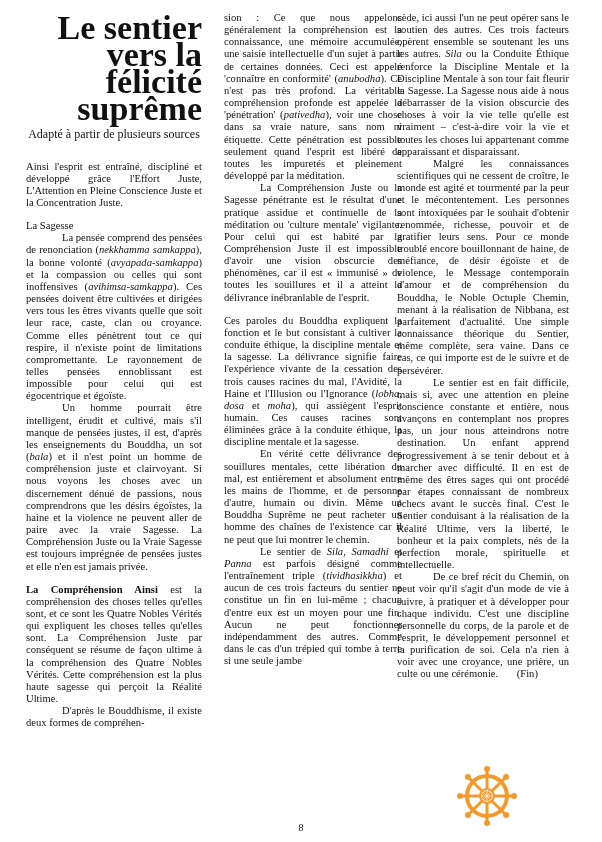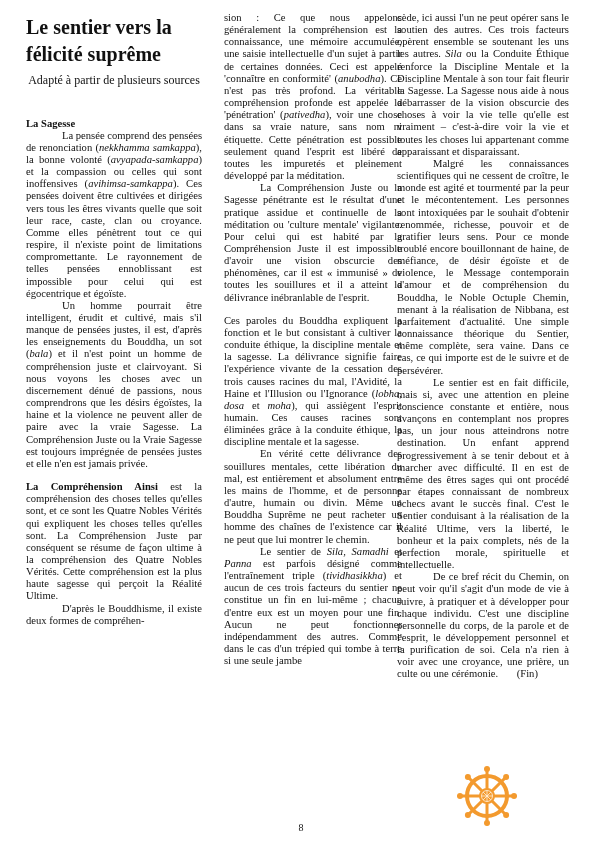--- a/index.html
+++ b/index.html
@@ -1,37 +1,38 @@
 <!DOCTYPE html>
 <html><head>
 <meta charset="utf-8">
 <style>
   html,body{margin:0;padding:0;background:#ffffff;}
   body{width:602px;height:842px;position:relative;overflow:hidden;font-family:"Liberation Serif","DejaVu Serif",serif;color:#111;}
   .col{position:absolute;top:0;font-size:10.6px;line-height:12.15px;text-align:justify;}
   .c1{left:26px;width:176px;}
   .c2{left:224px;width:178px;top:12px;}
   .c3{left:397px;width:172px;top:12px;}
-  .title{font-weight:bold;font-size:20px;line-height:27px;text-align:left;margin-top:14px;letter-spacing:0;}
+  .title{font-weight:bold;font-size:34px;line-height:27px;text-align:right;margin-top:14px;letter-spacing:0;}
   .subtitle{text-align:center;font-size:12px;line-height:12.5px;margin-top:6px;}
   p{margin:0;}
   .ind{text-indent:36px;}
   .gap{height:11px;}
-  .head{font-weight:bold;}
+  .head{font-weight:normal;}
   i{}
   .page-num{position:absolute;left:0;width:602px;top:822px;text-align:center;font-size:10px;}
   .wheel{position:absolute;left:457px;top:766px;width:60px;height:60px;}
 </style>
 </head>
 <body>
 
 <div class="col c1">
   <div class="title">Le sentier vers la félicité suprême</div>
   <div class="subtitle">Adapté à partir de plusieurs sources</div>
   <div style="height:20px"></div>
+  <p>Ainsi l'esprit est entraîné, discipliné et développé grâce l'Effort Juste, L'Attention en Pleine Conscience Juste et la Concentration Juste.</p>
   <div class="gap"></div>
   <p class="head">La Sagesse</p>
   <p class="ind"><span>La pensée comprend des pensées de renonciation (</span><i>nekkhamma samkappa</i><span>), la bonne volonté (</span><i>avyapada-samkappa</i><span>) et la compassion ou celles qui sont inoffensives (</span><i>avihimsa-samkappa</i><span>). Ces pensées doivent être cultivées et dirigées vers tous les êtres vivants quelle que soit leur race, caste, clan ou croyance. Comme elles pénètrent tout ce qui respire, il n'existe point de limitations compromettante. Le rayonnement de telles pensées ennoblissant est impossible pour celui qui est égocentrique et égoïste.</span></p>
   <p class="ind"><span>Un homme pourrait être intelligent, érudit et cultivé, mais s'il manque de pensées justes, il est, d'après les enseignements du Bouddha, un sot (</span><i>bala</i><span>) et il n'est point un homme de compréhension juste et clairvoyant. Si nous voyons les choses avec un discernement dénué de passions, nous comprendrons que les désirs égoïstes, la haine et la violence ne peuvent aller de paire avec la vraie Sagesse. La Compréhension Juste ou la Vraie Sagesse est toujours imprégnée de pensées justes et elle n'en est jamais privée.</span></p>
   <div class="gap"></div>
   <p><b>La Compréhension Ainsi</b><span> est la compréhension des choses telles qu'elles sont, et ce sont les Quatre Nobles Vérités qui expliquent les choses telles qu'elles sont. La Compréhension Juste par conséquent se résume de façon ultime à la compréhension des Quatre Nobles Vérités. Cette compréhension est la plus haute sagesse qui perçoit la Réalité Ultime.</span></p>
   <p class="ind">D'après le Bouddhisme, il existe deux formes de compréhen-</p>
 </div>
 
 <div class="col c2">

